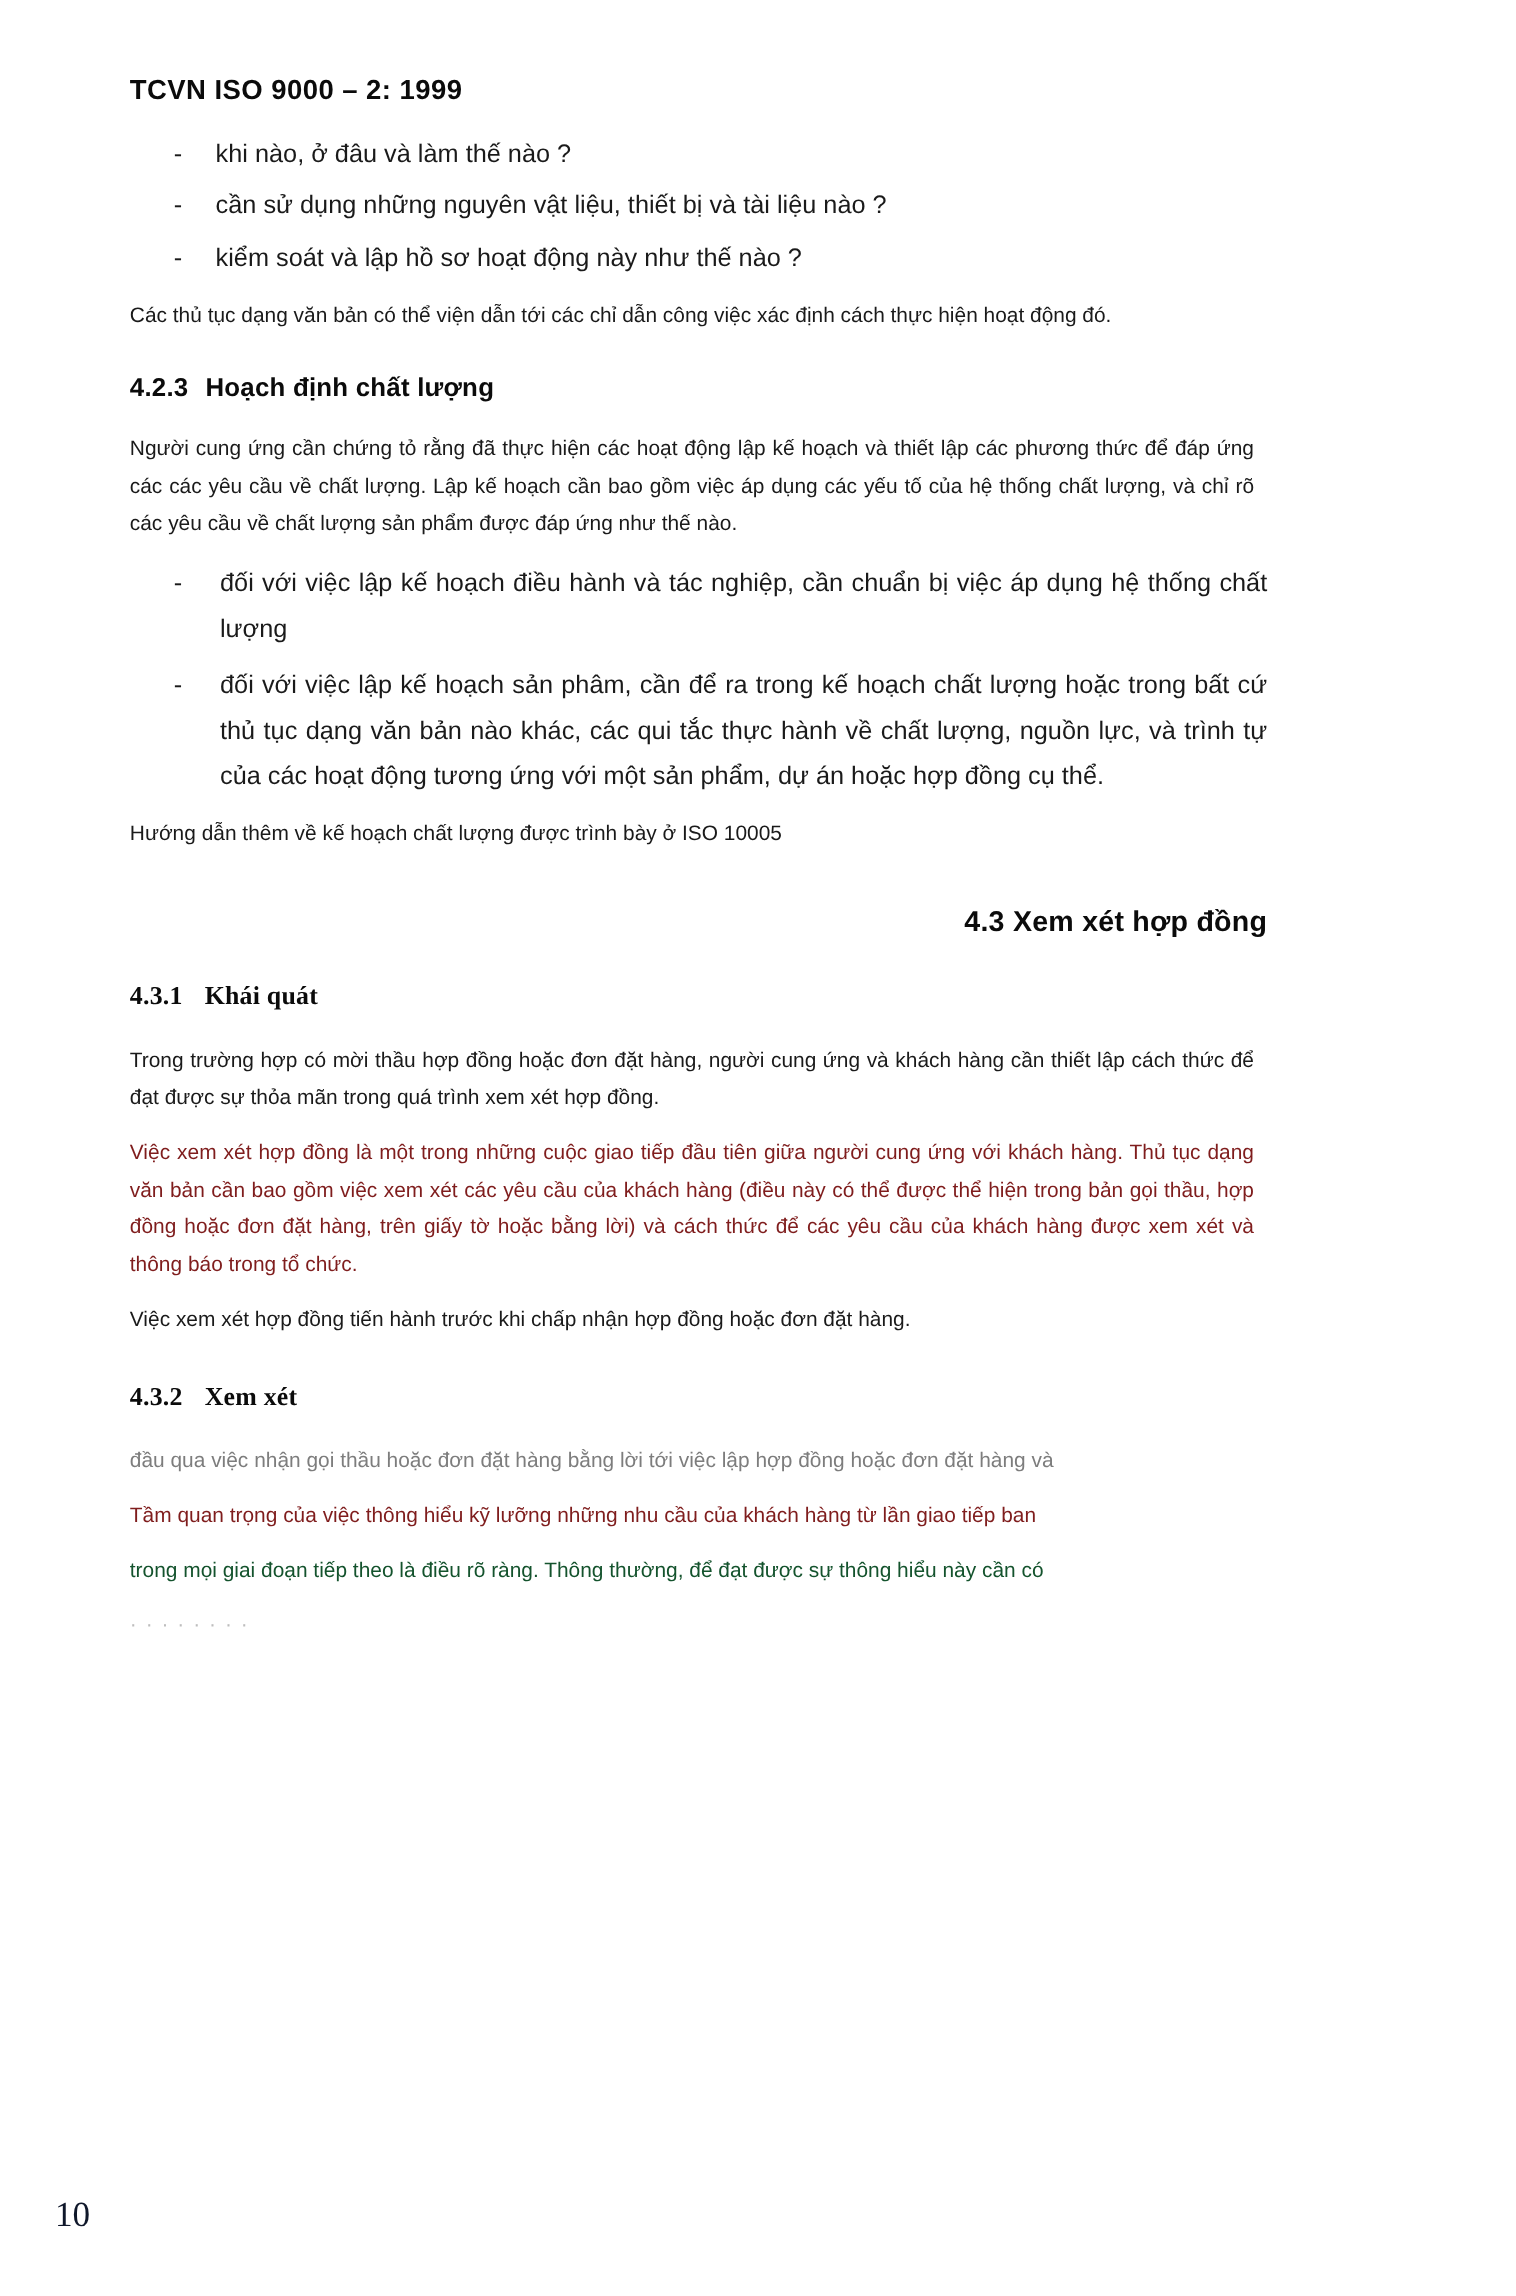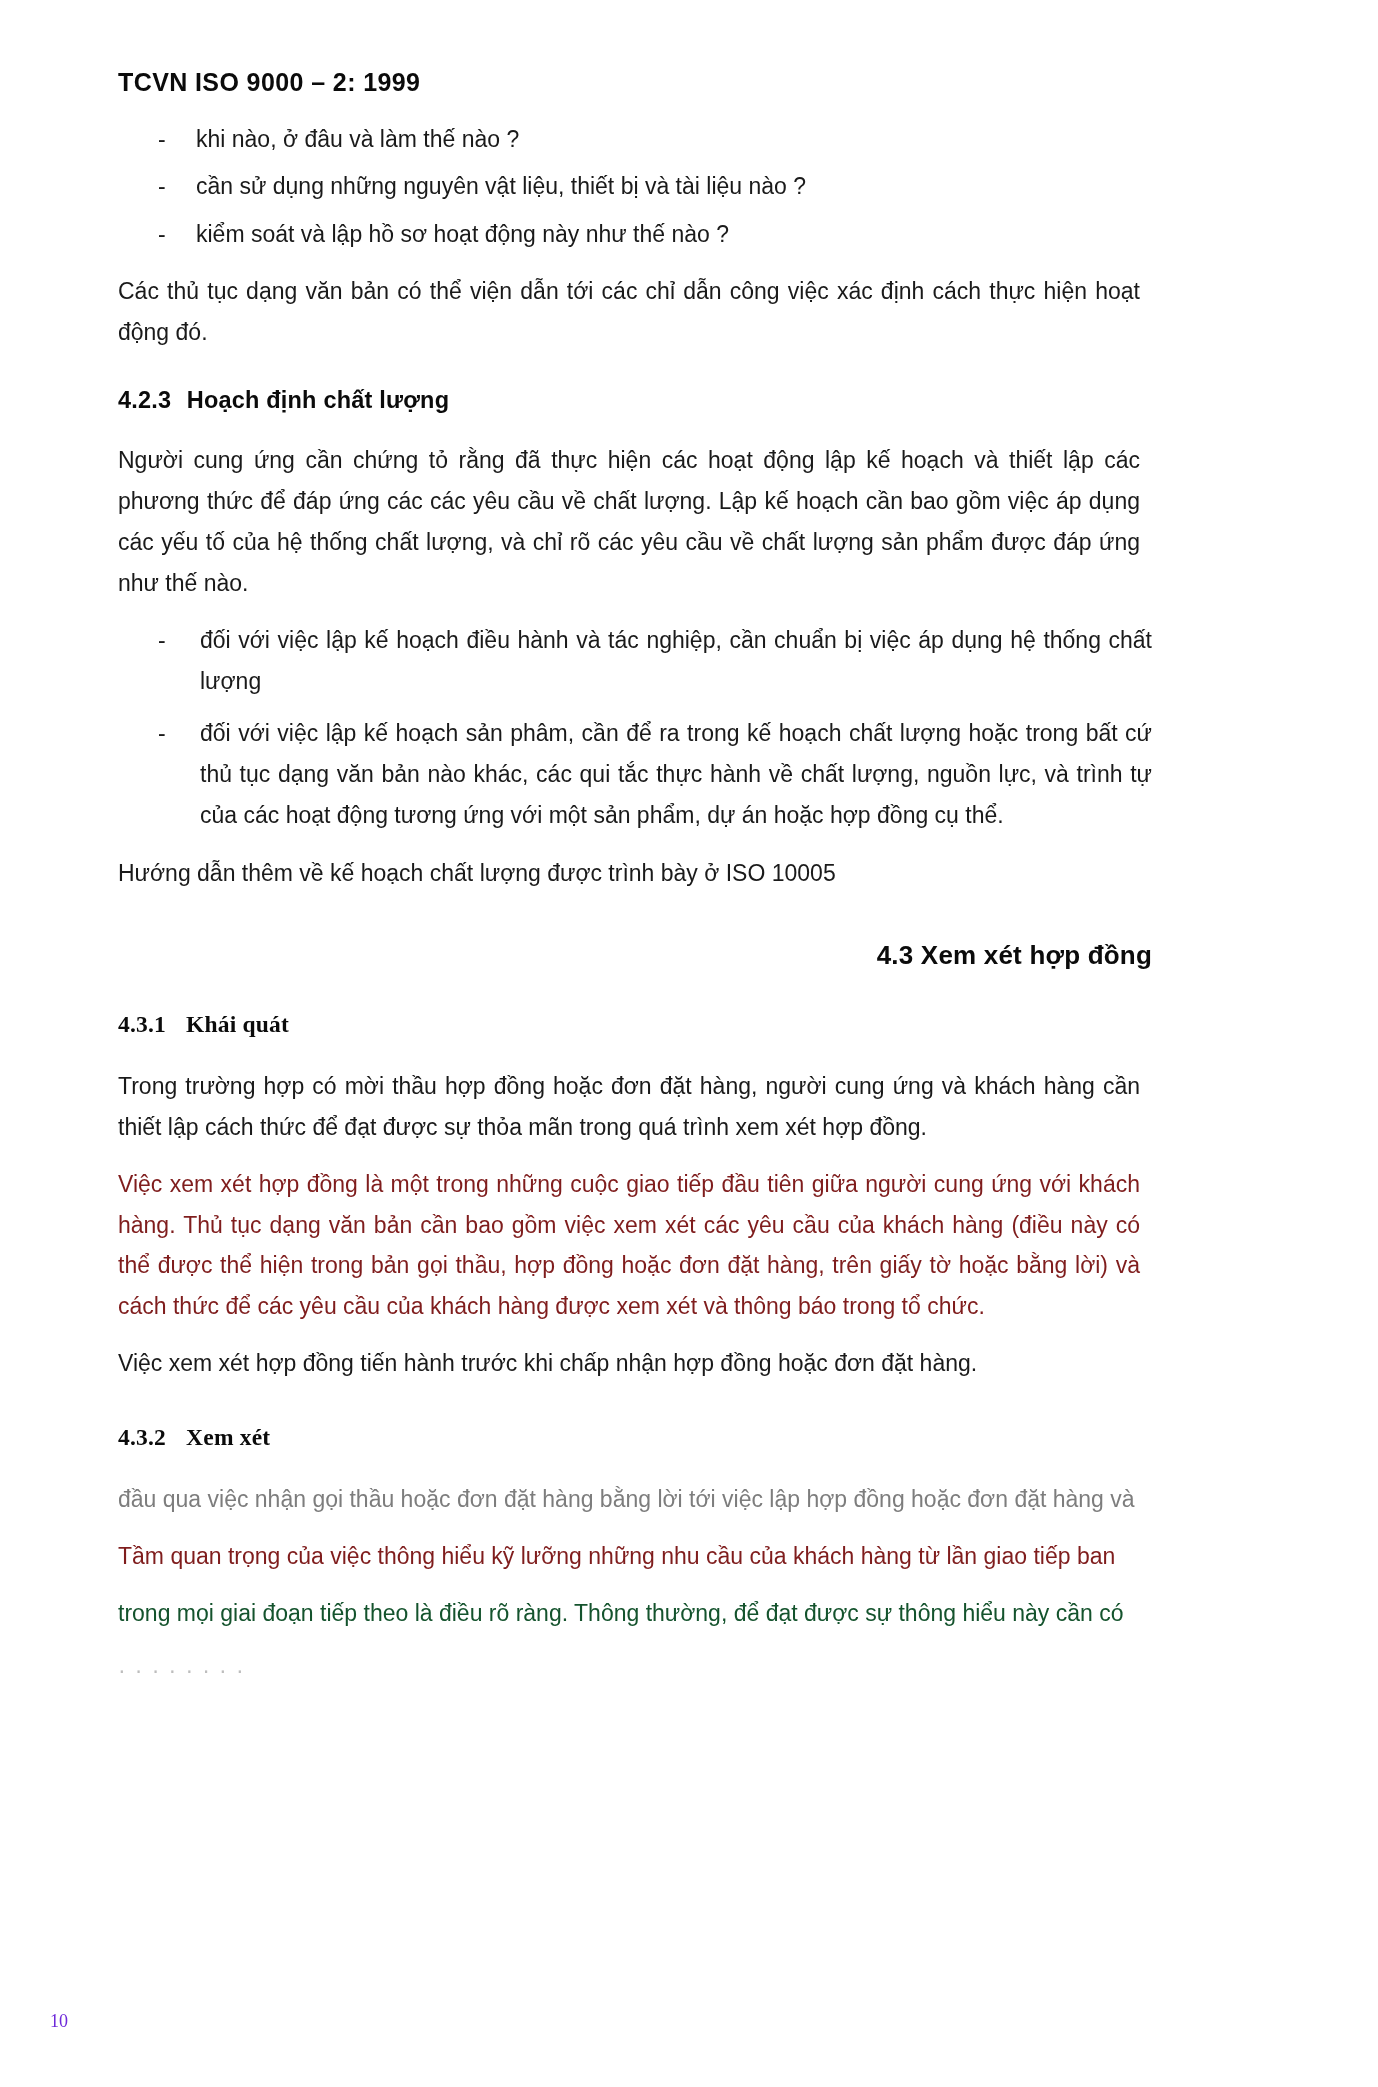--- a/index.html
+++ b/index.html
@@ -23,21 +23,21 @@
   }
   .doc-header {
     font-size: 25px;
     font-weight: bold;
     letter-spacing: 0.4px;
     color: #0b0b0b;
     margin: 0 0 22px 0;
     font-family: "Liberation Sans", sans-serif;
   }
   .body-text {
-    font-size: 23px;
+    font-size: 19px;
     line-height: 1.78;
     color: #1a1a1a;
     margin: 0 12px 16px 0;
     text-align: left;
   }
   .bullet-list {
     list-style: none;
     margin: 0 0 16px 0;
     padding: 0;
   }
@@ -89,22 +89,22 @@
     text-align: justify;
   }
   .faded-1 { color: #7f1d1d; }
   .faded-2 { color: #7d7d7d; }
   .faded-3 { color: #14532d; }
   .faded-4 { color: #bdbdbd; letter-spacing: 1.4px; }
   .page-number {
     position: absolute;
     left: 50px;
     bottom: 55px;
-    font-size: 18px;
-    color: #6d28d9;
+    font-size: 32px;
+    color: #0f172a;
     font-family: "Liberation Serif", serif;
   }
 </style>
 </head>
 <body>
 
 <div class="page">
 
   <div class="doc-header">TCVN ISO 9000 – 2: 1999</div>
 

